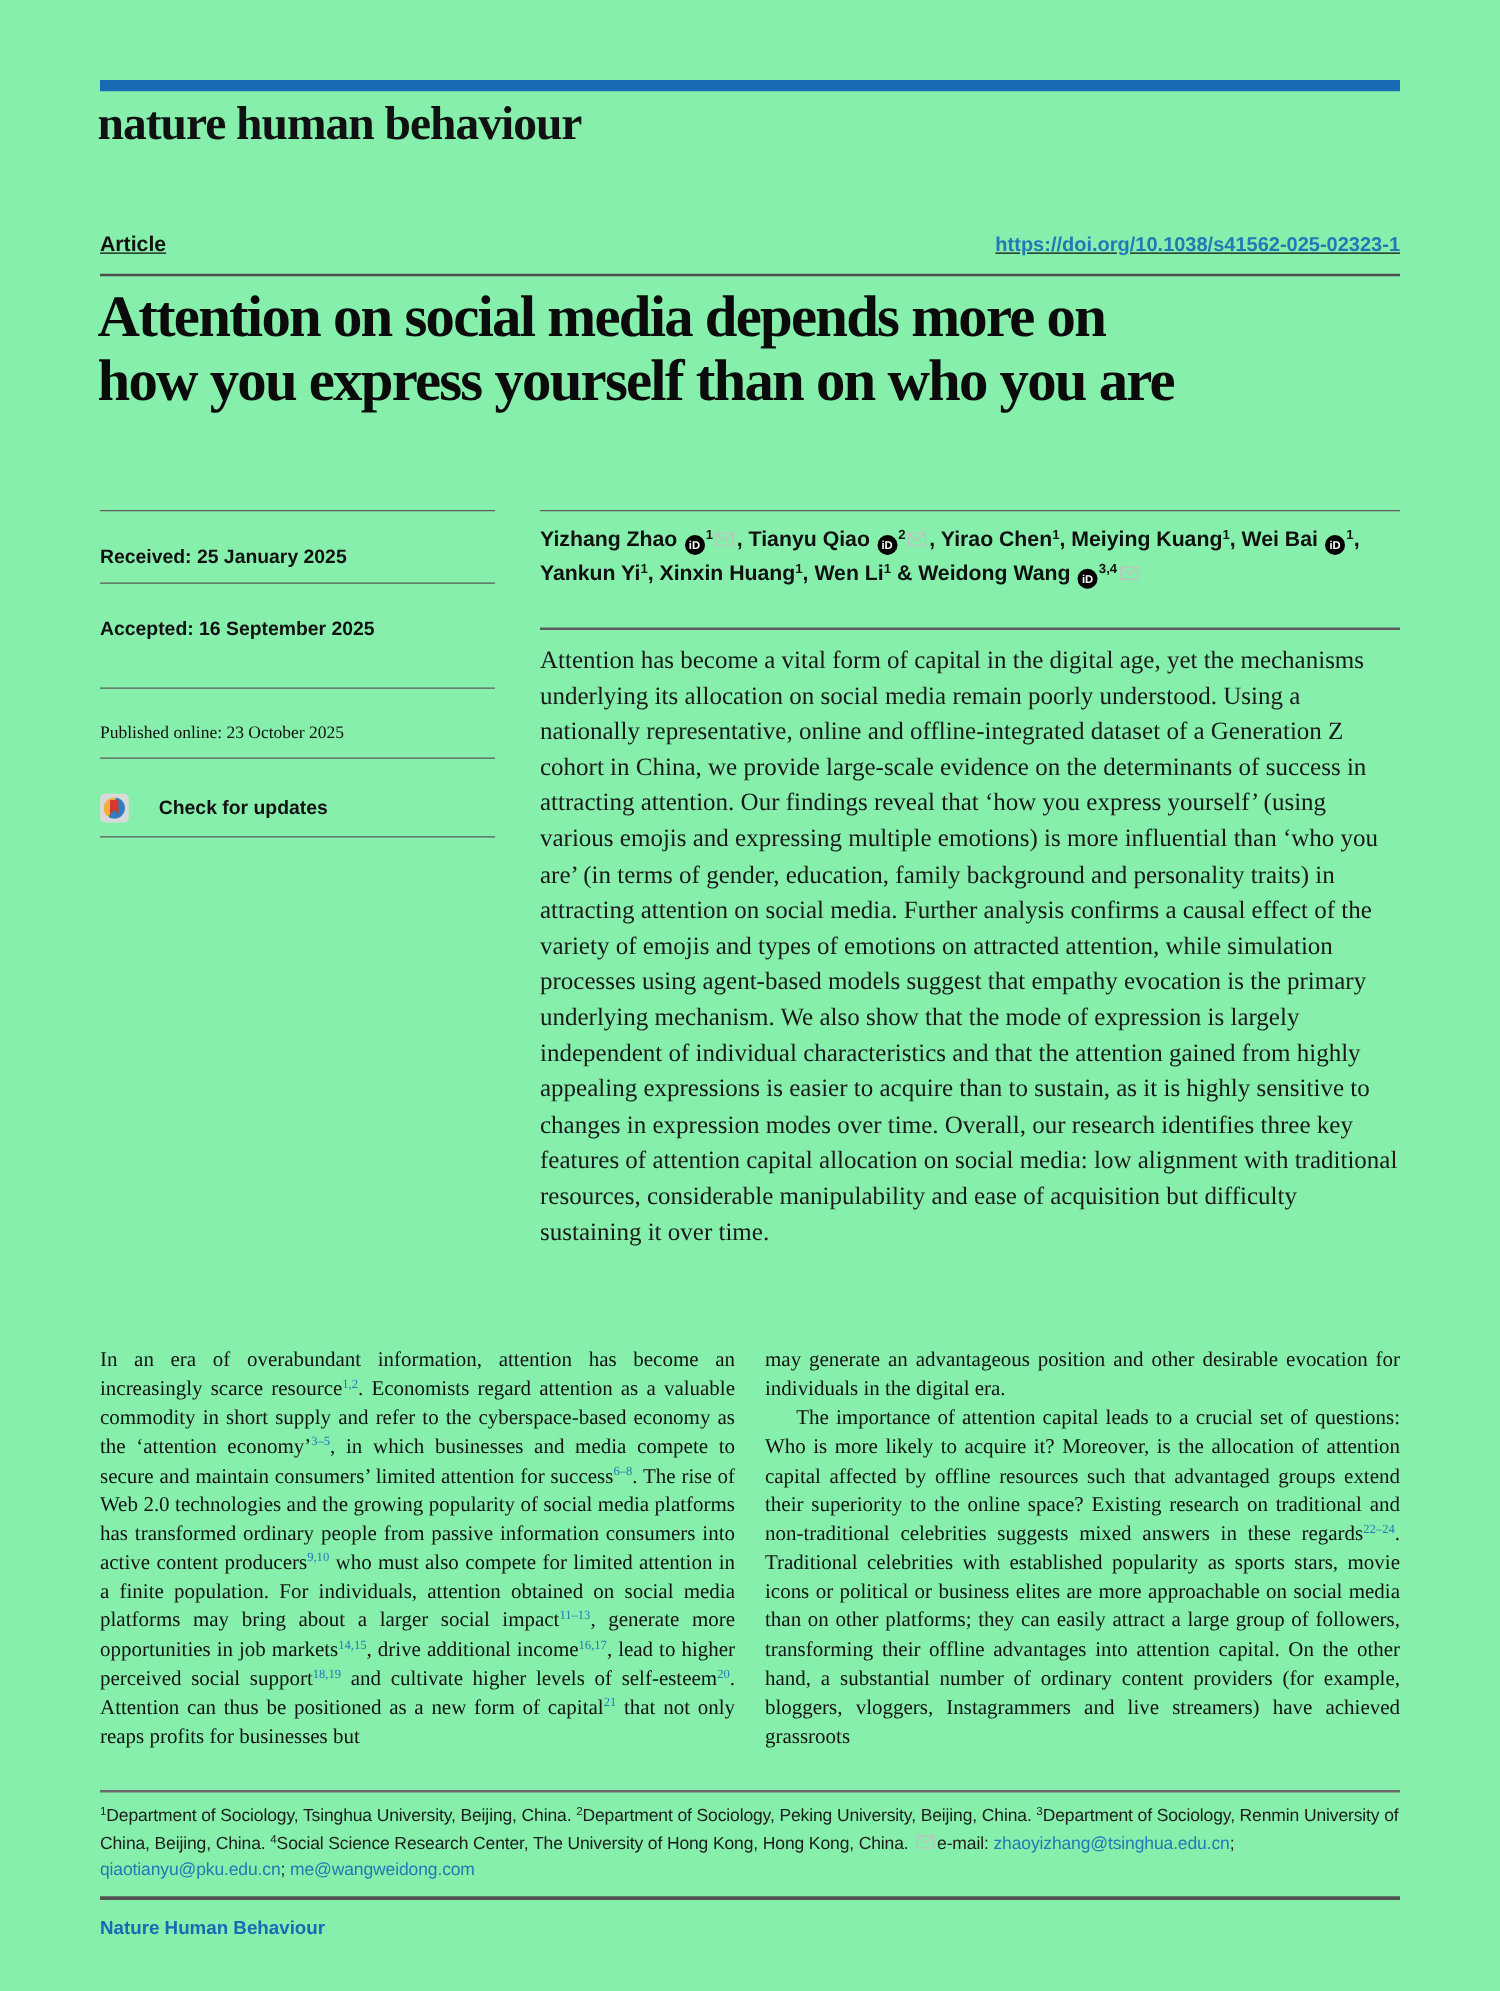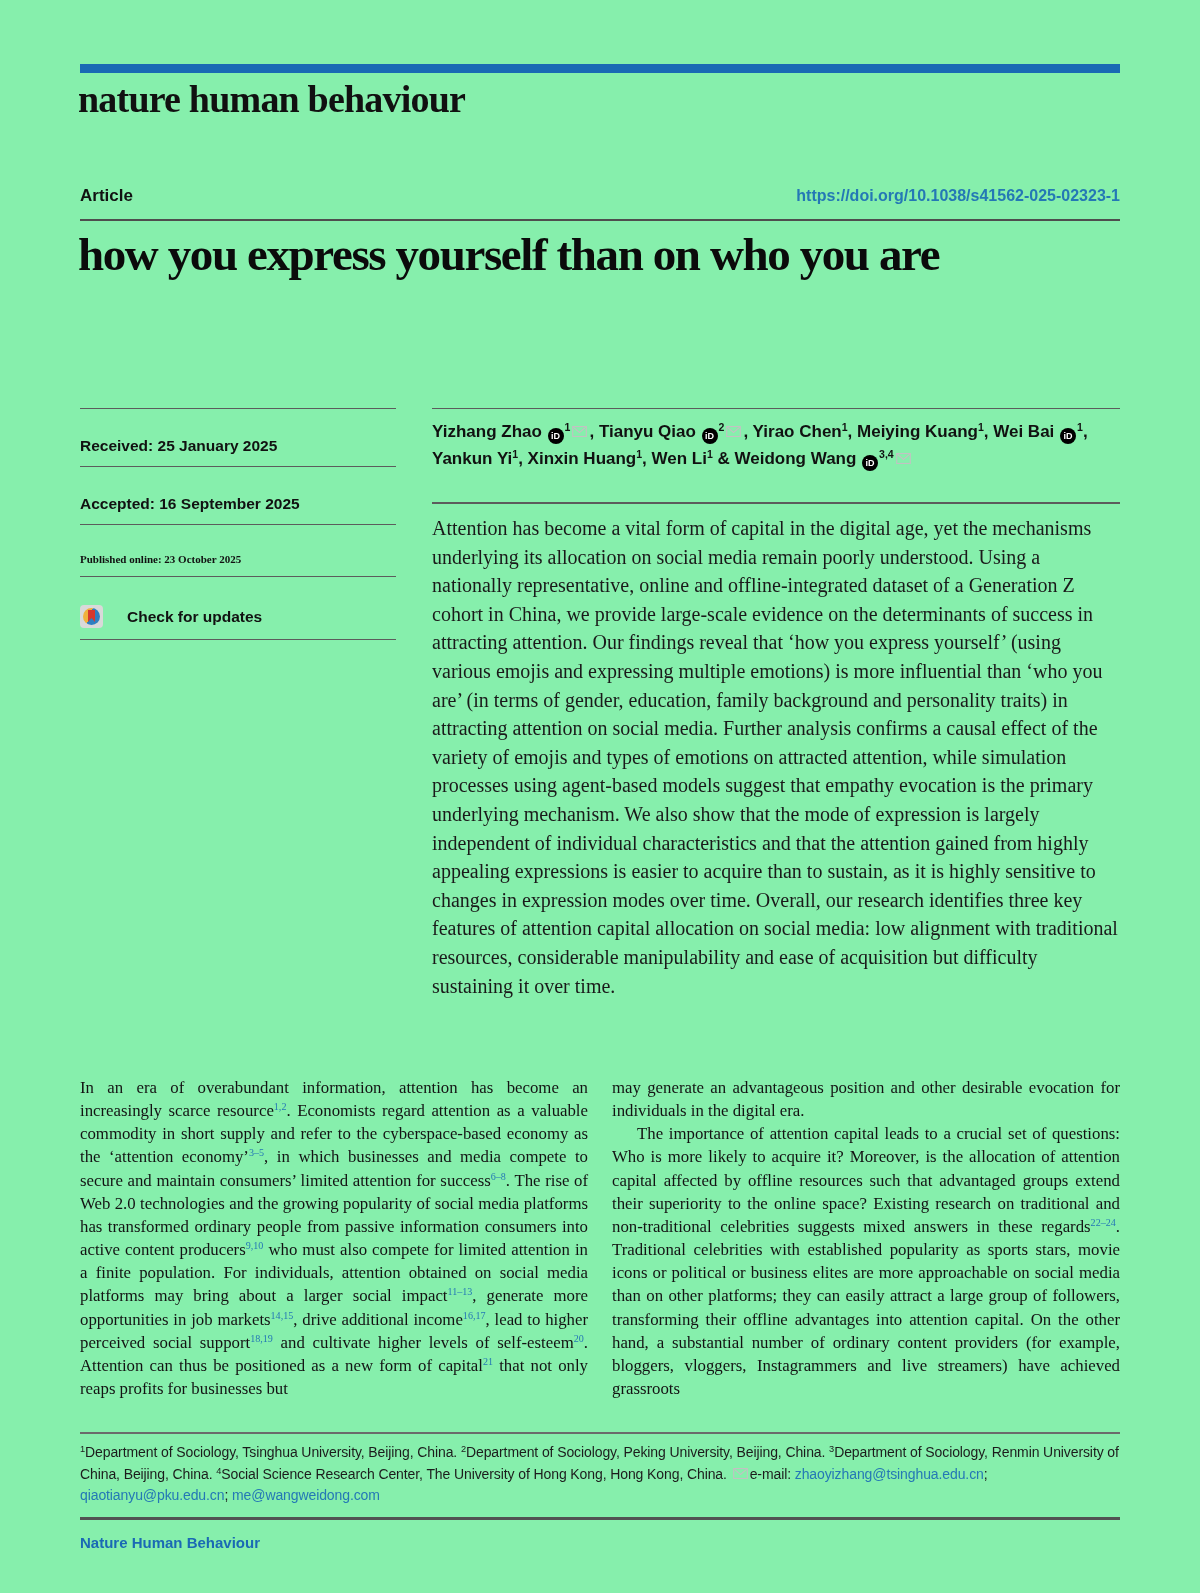--- a/index.html
+++ b/index.html
@@ -15,38 +15,38 @@
     position:relative; width:1200px; height:1593px; background:#86efac;
     font-family:"Liberation Sans", sans-serif; color:var(--text);
     overflow:hidden;
   }
   .bluebar{ position:absolute; left:80px; top:64px; width:1040px; height:9px; background:var(--accent); }
   .masthead{
     position:absolute; left:78px; top:77px;
     font-family:"Liberation Serif", serif; font-weight:700;
     font-size:38px; letter-spacing:-0.8px; color:#111;
   }
-  .article-row{ position:absolute; left:80px; top:186px; width:1040px; display:flex; justify-content:space-between; align-items:center; }
+  .article-row{ position:absolute; left:80px; top:186px; width:1040px; display:flex; justify-content:space-between; align-items:flex-end;text-decoration:underline; }
   .article-label{ font-size:17px; font-weight:bold; color:#111; }
   .doi-link{ font-size:16px; font-weight:bold; color:var(--link); text-decoration:none; }
   .rule-article{ position:absolute; left:80px; top:219px; width:1040px; height:2px; background:var(--rule-dark); }
   .title{
     position:absolute; left:78px; top:229px; width:1060px;
     font-family:"Liberation Serif", serif; font-weight:800;
     font-size:47px; line-height:51px; letter-spacing:-1.4px; color:#0b0b0b;
   }
   .title div{ white-space:nowrap; }
 
   
   .meta-left{ position:absolute; left:80px; top:408px; width:316px; }
   .date-row{
     border-top:1.5px solid var(--rule-mid);
     padding:28px 0 11px; font-size:15.5px; font-weight:bold; color:#111;
   }
-  .date-row.published{ font-family:"Liberation Serif", serif; font-weight:700; font-size:11px; }
+  .date-row.published{ font-family:"Liberation Serif", serif; font-weight:400; font-size:14px;margin-top:26px; }
   .date-row.last{ border-bottom:1.5px solid var(--rule-mid); }
   .check-row{ display:flex; align-items:center; gap:24px; cursor:pointer; }
   .crossmark{ width:23px; height:23px; background:#d9d9d9; border-radius:4px; position:relative; flex:0 0 auto; }
   .cm-circle{ position:absolute; left:3px; top:3px; width:17px; height:17px; border-radius:50%;
     background:linear-gradient(110deg,#f0b13c 42%,#2f7ec1 42%); }
   .cm-ribbon{ position:absolute; left:8px; top:5px; width:7px; height:12px; background:#d6382e;
     clip-path:polygon(0 0,100% 0,100% 100%,50% 66%,0 100%); }
 
   
   .meta-right{ position:absolute; left:432px; top:408px; width:688px; }
@@ -101,20 +101,21 @@
   <div class="bluebar"></div>
   <div class="masthead">nature human behaviour</div>
 
   <div class="article-row">
     <span class="article-label">Article</span>
     <a class="doi-link" href="#">https://doi.org/10.1038/s41562-025-02323-1</a>
   </div>
   <div class="rule-article"></div>
 
   <h1 class="title">
+    <div>Attention on social media depends more on</div>
     <div>how you express yourself than on who you are</div>
   </h1>
 
   <div class="meta-left">
     <div class="date-row">Received: 25 January 2025</div>
     <div class="date-row">Accepted: 16 September 2025</div>
     <div class="date-row published">Published online: 23 October 2025</div>
     <div class="date-row last check-row">
       <span class="crossmark">
         <span class="cm-circle"></span>

